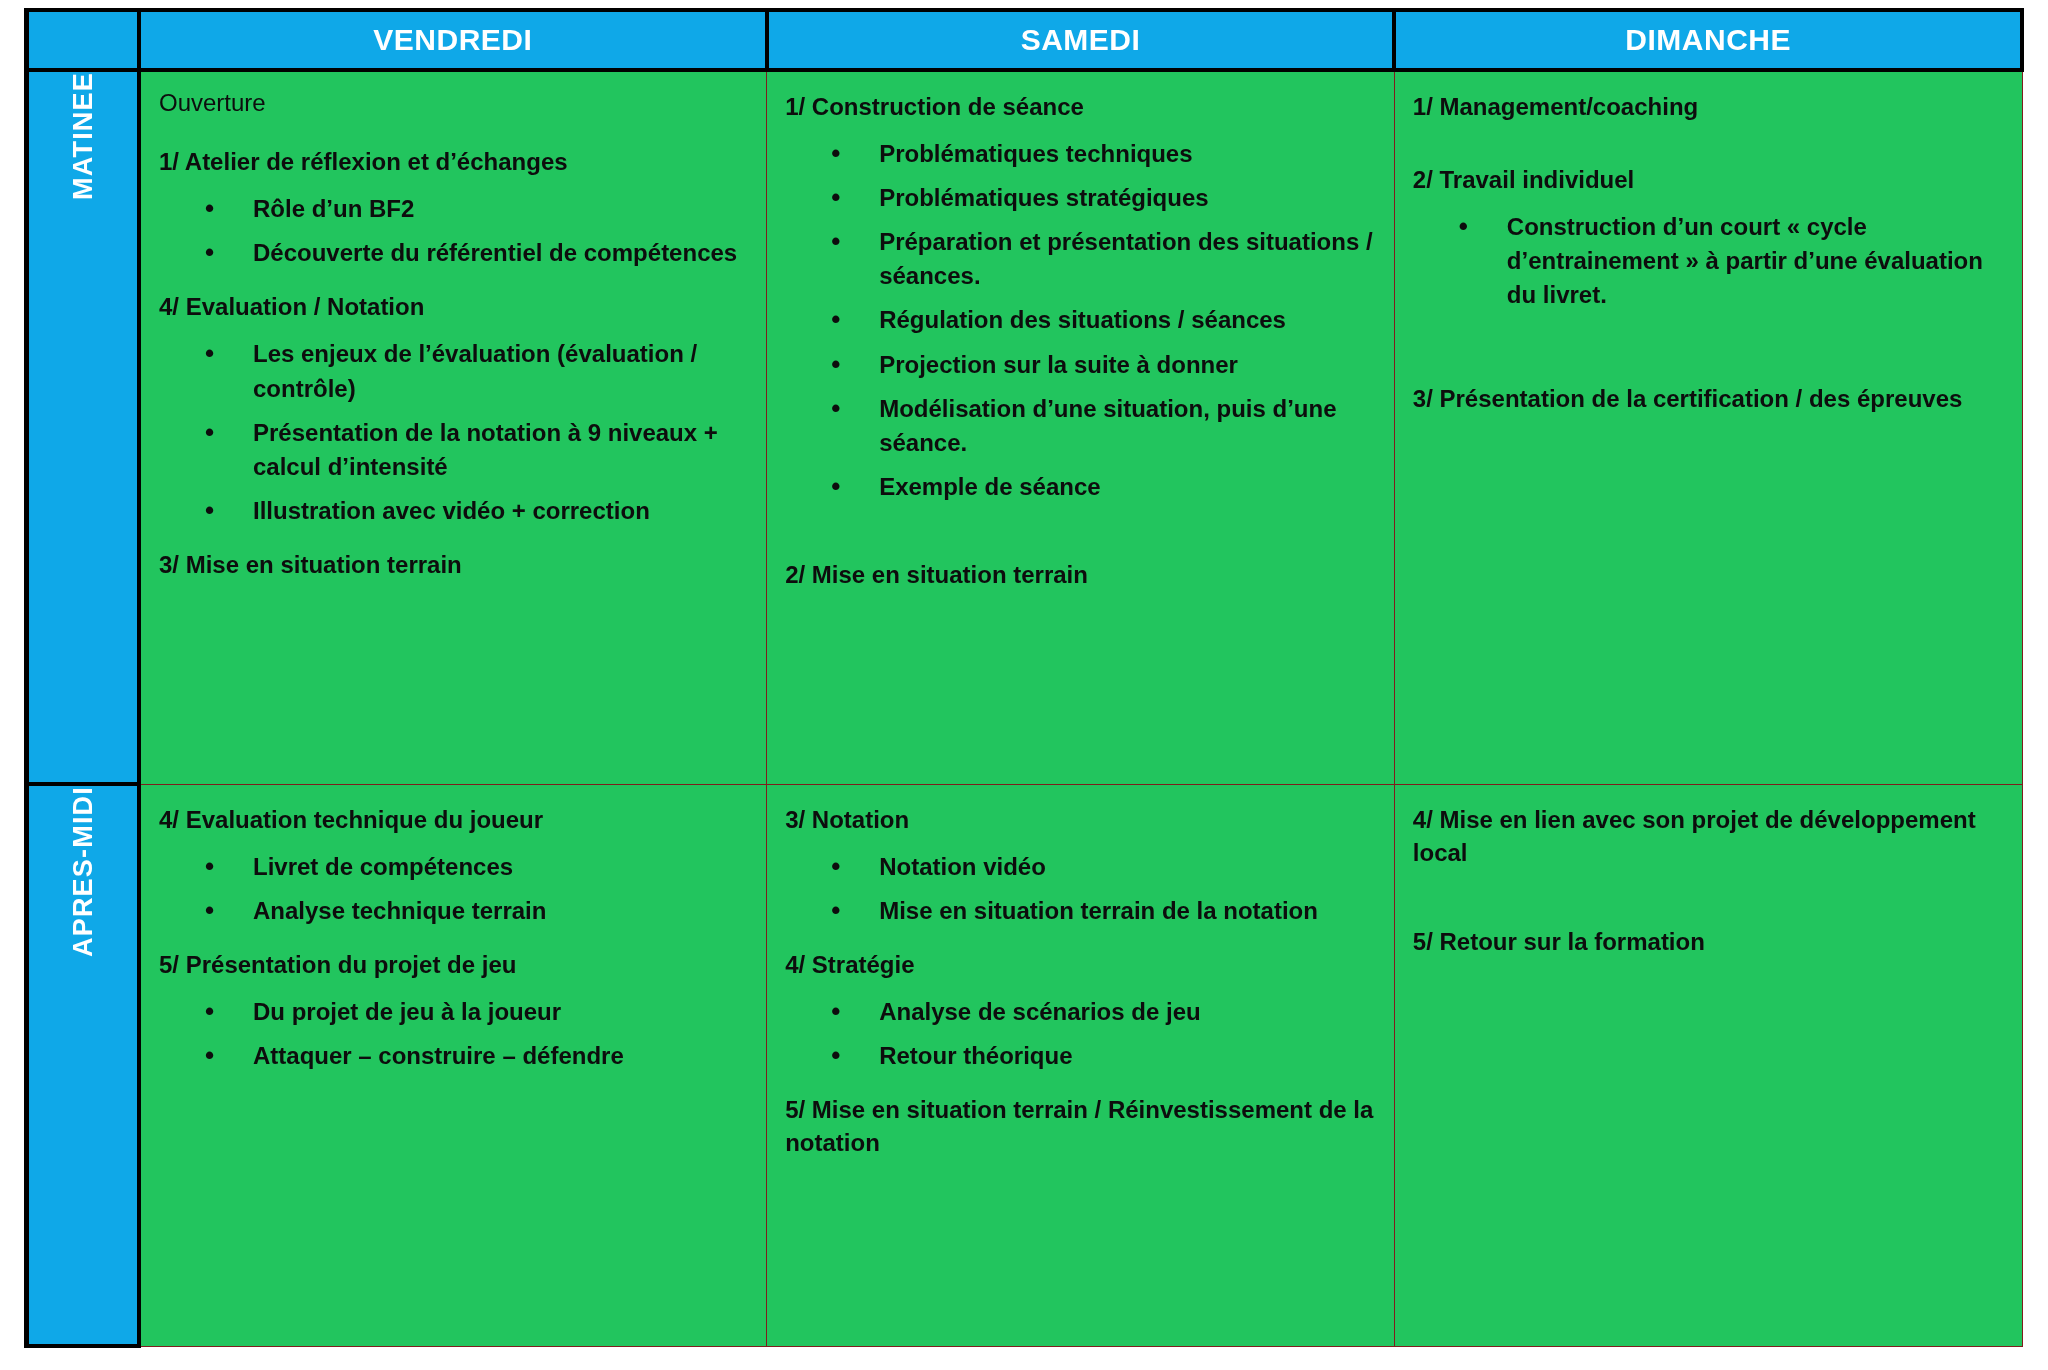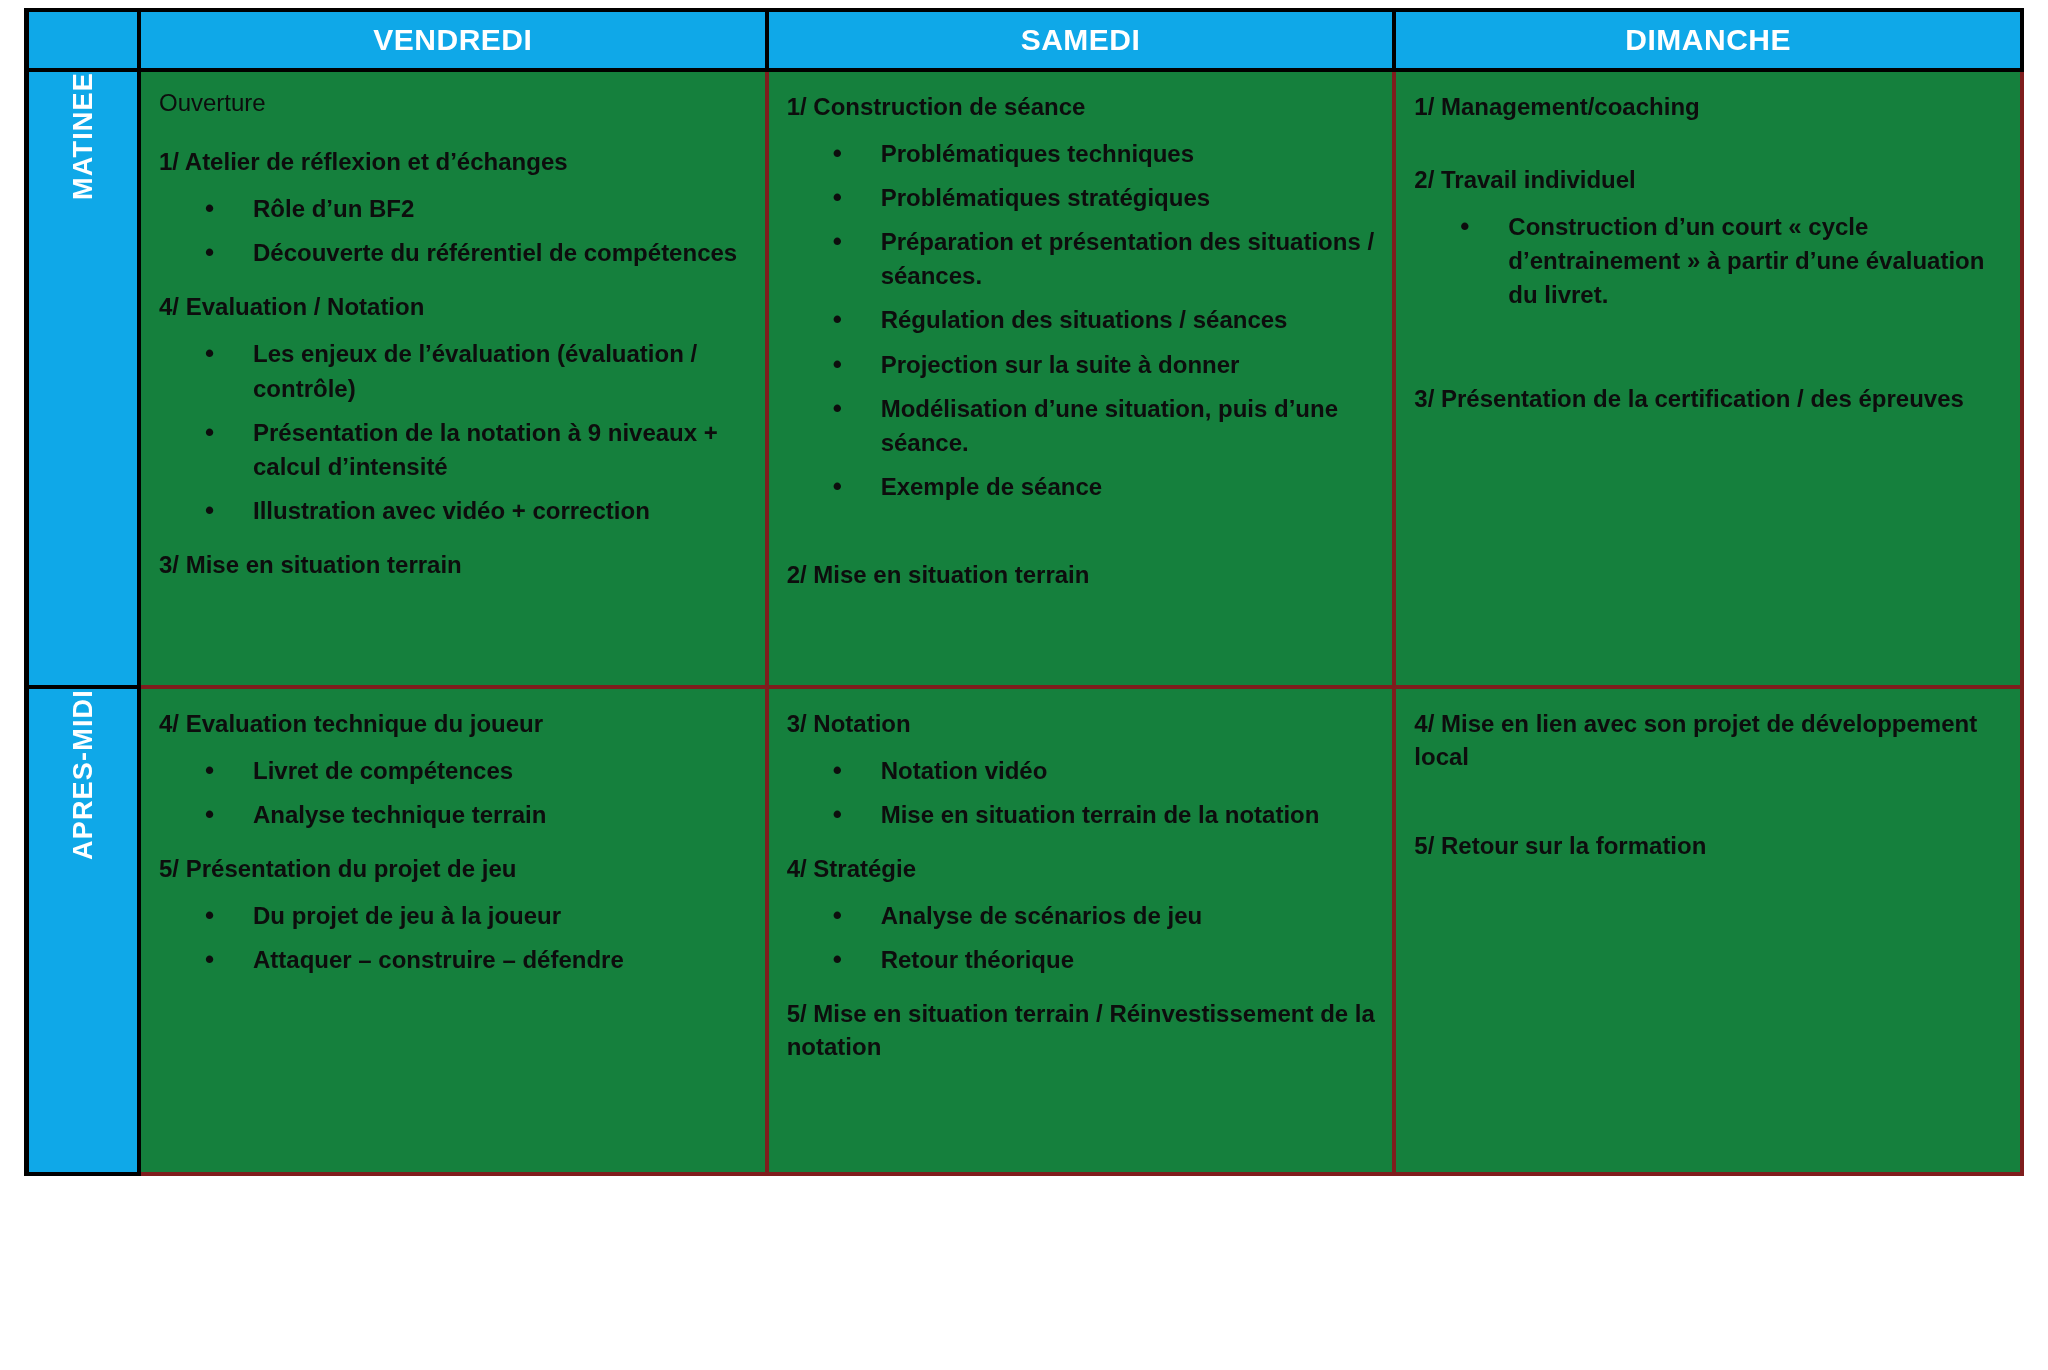--- a/index.html
+++ b/index.html
@@ -18,21 +18,21 @@
     width: 2048px;
     height: 1370px;
     box-sizing: border-box;
     padding: 8px 10px 12px 24px;
   }
 
   table.schedule {
     border-collapse: collapse;
     table-layout: fixed;
     width: 2000px;
-    height: 1168px;
+    height: 1340px;
   }
 
   
   .corner-cell {
     width: 108px;
     height: 56px;
     background: #0FA8E8;
     border: 4px solid #000000;
     border-left: 5px solid #000000;
     padding: 0;
@@ -73,22 +73,22 @@
     font-weight: bold;
     letter-spacing: 1.2px;
     writing-mode: vertical-rl;
     transform: rotate(180deg);
     white-space: nowrap;
     padding-top: 18px;
   }
 
   
   td.day-cell {
-    border: 4px solid #7f1d1d;
-    background: #15803d;
+    border: 1px solid #7f1d1d;
+    background: #22c55e;
     vertical-align: top;
     padding: 14px 16px 14px 18px;
     font-size: 24px;
     line-height: 1.38;
     color: #0d0d0d;
   }
 
   .plain {
     font-weight: normal;
     font-size: 24px;

